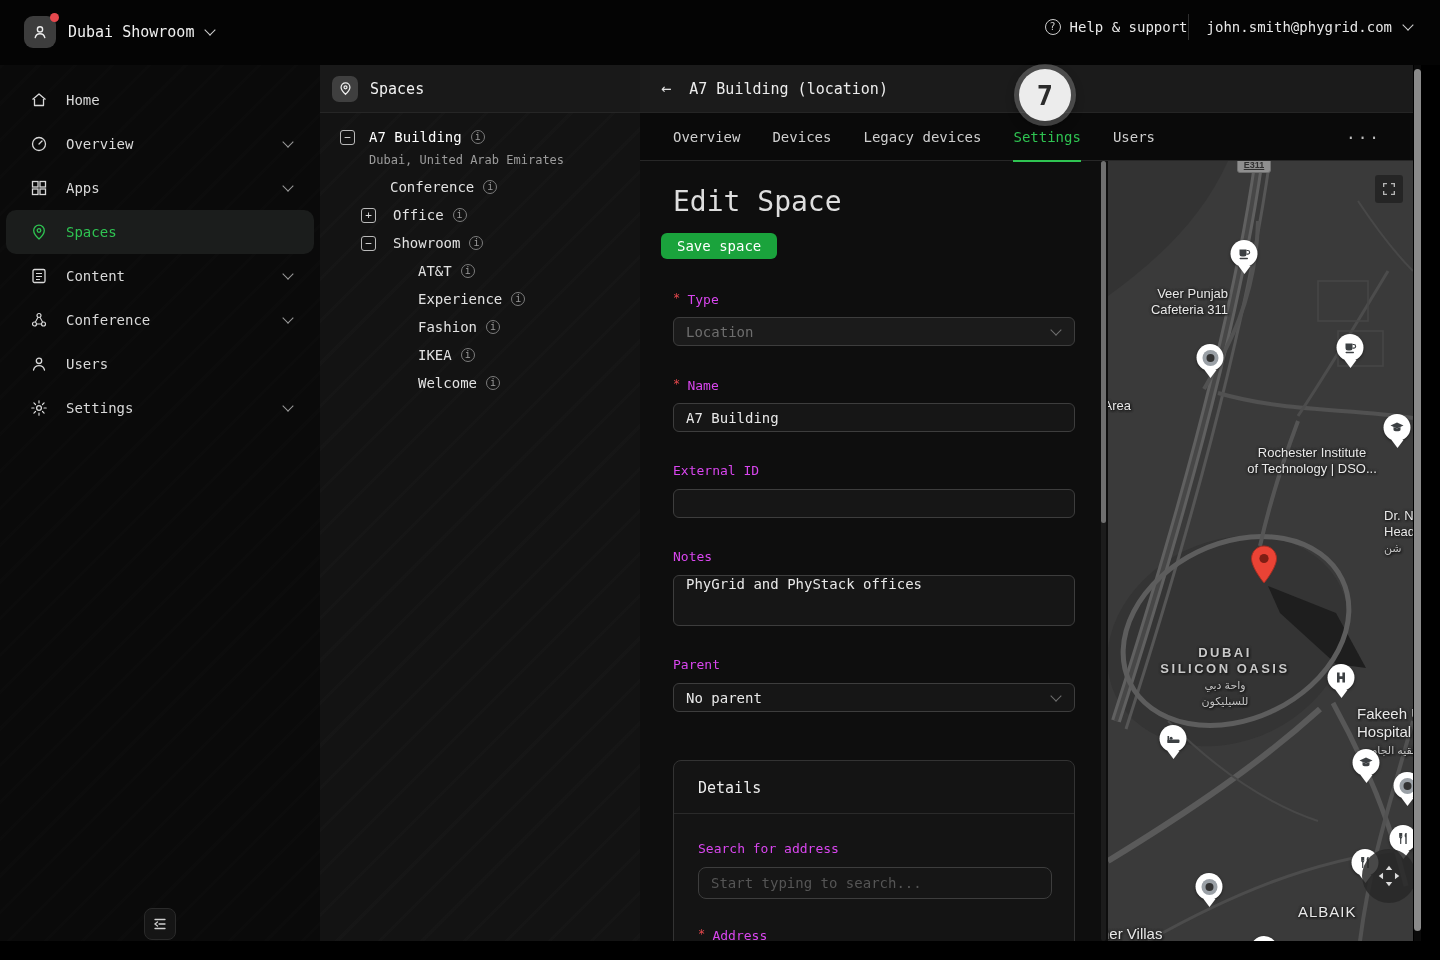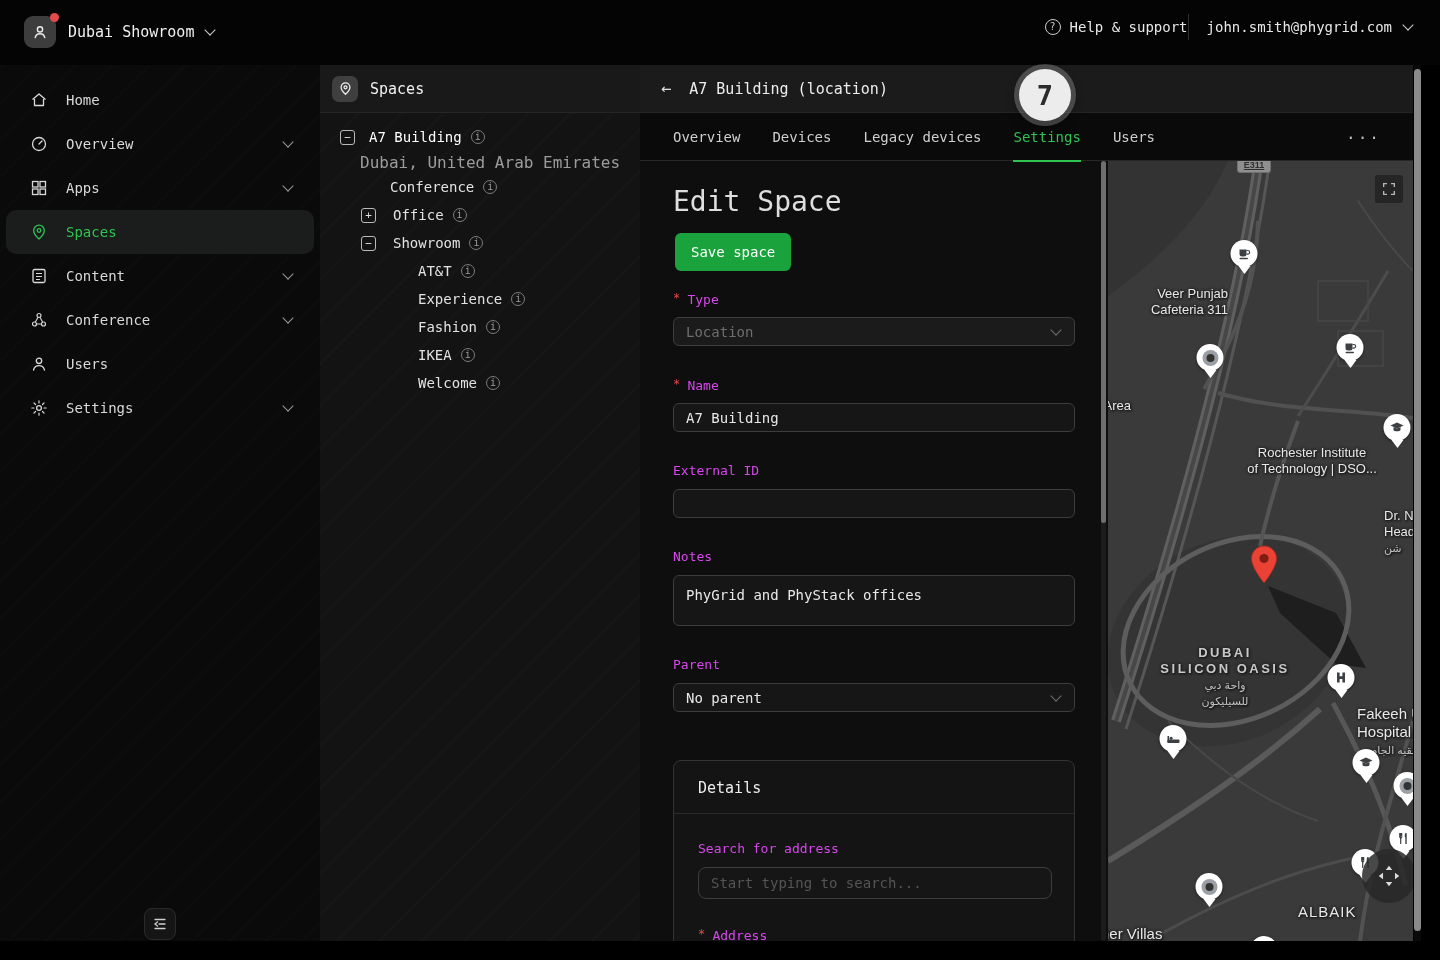--- a/index.html
+++ b/index.html
@@ -68,32 +68,32 @@
              color:#bdbdbd; font-size:16px; letter-spacing:2px; cursor:pointer; }
   .tab-more::after{ content:"···"; }
   .step-badge{ position:absolute; left:1019px; top:69px; width:52px; height:52px; border-radius:50%;
                background:#ececec; color:#2b2b2b; font-size:27px; font-weight:bold;
                display:flex; align-items:center; justify-content:center; z-index:30;
                box-shadow:0 0 0 5px rgba(230,230,230,0.25), 0 4px 12px rgba(0,0,0,0.6); }
 
   
   .form{ position:absolute; top:96px; left:0; width:468px; height:780px; overflow:hidden; }
   .h1{ position:absolute; left:33px; top:24px; font-size:28px; color:#dedede; }
-  .btn-save{ position:absolute; left:35px; top:72px; height:38px; padding:0 16px; background:#1aa33c;
+  .btn-save{ position:absolute; left:21px; top:72px; height:26px; padding:0 16px; background:#1aa33c;
              border:none; border-radius:6px; color:#fff; font-size:14px;
              font-family:"DejaVu Sans Mono","Liberation Mono",monospace; cursor:pointer; }
   .flabel{ position:absolute; font-size:13px; color:#d946ef; }
   .req::before{ content:"* "; color:#e5484d; font-size:12px; vertical-align:2px; }
   .fld{ position:absolute; left:33px; width:402px; height:29px; background:#161616; border:1px solid #3d3d3d;
         border-radius:6px; display:flex; align-items:center; padding:0 12px; font-size:14px; color:#e8e8e8; }
   .fld.disabled{ background:#1b1b1b; color:#6e6e6e; }
   .fld .chev{ position:absolute; right:14px; border-color:#6e6e6e; }
   input.fld, textarea.fld{ font-family:"DejaVu Sans Mono","Liberation Mono",monospace; outline:none; display:block; }
   input.fld::placeholder, textarea.fld::placeholder{ color:#555; }
-  textarea.fld{ resize:none; padding-top:11px; }
+  textarea.fld{ resize:none; padding-top:0; }
   .card{ position:absolute; left:33px; top:599px; width:402px; height:200px; border:1px solid #333;
          border-radius:8px; background:#141414; }
   .card-title{ position:absolute; left:24px; top:18px; font-size:15px; color:#ededed; }
   .card-div{ position:absolute; left:0; right:0; top:52px; height:1px; background:#2a2a2a; }
   .card .flabel{ font-size:13px; }
   .fld.inner{ left:24px; width:354px; border-radius:8px; height:32px; }
 
   
   .form-sb-track{ position:absolute; top:96px; left:461px; width:5px; height:780px; background:#1c1c1c; border-radius:3px; }
   .form-sb-thumb{ position:absolute; top:0; left:0; width:5px; height:362px; background:#6f6f6f; border-radius:3px; }
@@ -250,21 +250,21 @@
     <div class="tline" style="left:394px; top:299px; width:13px; height:1px;"></div>
     <div class="tline" style="left:394px; top:327px; width:13px; height:1px;"></div>
     <div class="tline" style="left:394px; top:355px; width:13px; height:1px;"></div>
     <div class="tline" style="left:394px; top:383px; width:13px; height:1px;"></div>
 
     <div class="tree-row" style="left:20px; top:64px;">
       <span class="expander" style="margin-right:14px;">−</span>
       <span style="color:#fff;">A7 Building</span>
       <span class="info"></span>
     </div>
-    <div class="tree-row" style="left:40px; top:88px; font-size:16px; color:#9c9c9c;">
+    <div class="tree-row" style="left:49px; top:88px; font-size:12px; color:#9c9c9c;">
       <span>Dubai, United Arab Emirates</span>
     </div>
 
     <div class="tree-row" style="left:70px; top:114px;">
       <span>Conference</span>
       <span class="info"></span>
     </div>
 
     <div class="tree-row" style="left:41px; top:142px;">
       <span class="expander" style="margin-right:17px;">+</span>

